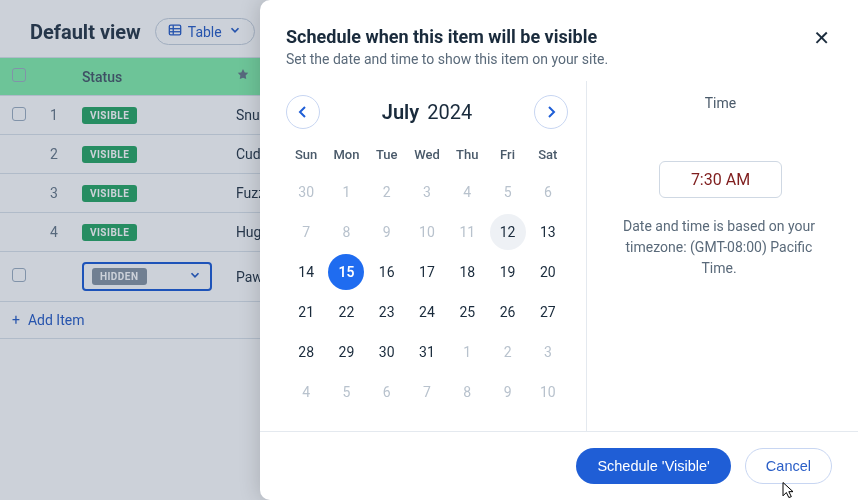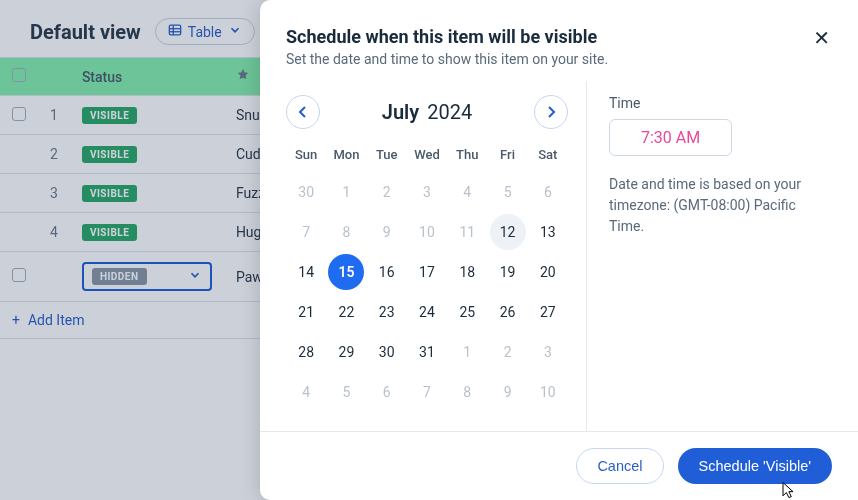--- a/index.html
+++ b/index.html
@@ -51,21 +51,21 @@
     background: #fff; border-top-left-radius: 10px; border-bottom-left-radius: 10px;
     box-shadow: -2px 0 20px rgba(0,0,0,0.15);
     display: flex; flex-direction: column;
   }
   .modal-head { padding: 26px 26px 14px 26px; display: flex; justify-content: space-between; align-items: flex-start; }
   .modal-title { font-size: 18px; font-weight: 700; color: #1a2b3c; margin-bottom: 4px; }
   .modal-sub { font-size: 14px; color: #5a6a7a; }
   .close { font-size: 20px; color: #1a2b3c; cursor: pointer; line-height: 1; padding: 2px; }
   .modal-body { flex: 1; display: flex; padding: 0 26px 0 26px; }
   .cal-col { flex: 0 0 300px; padding: 14px 18px 0 0; }
-  .time-col { flex: 1; border-left: 1px solid #e4e9ef; padding: 14px 0 0 22px; }
+  .time-col { flex: 1; border-left: 1px solid #e4e9ef; padding: 14px 0 0 22px; text-align: center; }
   .cal-head { display: flex; align-items: center; justify-content: space-between; margin-bottom: 18px; }
   .navbtn {
     width: 34px; height: 34px; border-radius: 50%; border: 1px solid #c8d6f2;
     display: flex; align-items: center; justify-content: center; color: #1f5ed6; cursor: pointer;
     background: #fff;
   }
   .navbtn svg { width: 16px; height: 16px; }
   .monthyear { font-size: 20px; font-weight: 600; color: #1a2b3c; }
   .monthyear .yr { font-weight: 400; margin-left: 8px; }
   .cal-grid { display: grid; grid-template-columns: repeat(7, 1fr); gap: 4px 0; text-align: center; }
@@ -73,21 +73,21 @@
   .day {
     width: 36px; height: 36px; margin: 0 auto; display: flex; align-items: center; justify-content: center;
     font-size: 14px; color: #1a2b3c; border-radius: 50%; cursor: pointer;
   }
   .day.out { color: #b8c2cd; }
   .day.hov { background: #eef1f5; }
   .day.sel { background: #1f6cf0; color: #fff; font-weight: 600; }
   .time-label { font-size: 14px; color: #4a5a6a; margin-bottom: 8px; }
   .time-input {
     border: 1px solid #cfd8e3; border-radius: 6px; padding: 8px 31px; font-size: 16px;
-    color: #ec4899; display: inline-block; min-width: 92px;
+    color: #7f1d1d; display: inline-block; min-width: 92px; margin-top: 42px;
   }
   .tz-note { font-size: 14px; color: #5a6a7a; margin-top: 18px; line-height: 1.5; max-width: 220px; }
   .modal-foot {
     border-top: 1px solid #e4e9ef; padding: 16px 26px; display: flex; justify-content: flex-end; gap: 14px;
     position: relative;
   }
   .btn {
     border-radius: 20px; padding: 9px 20px; font-size: 14.5px; cursor: pointer; border: 1px solid transparent;
   }
   .btn-secondary { background: #fff; color: #2b5fc7; border-color: #c8d6f2; }
@@ -272,21 +272,21 @@
     </div>
 
     <div class="time-col">
       <div class="time-label">Time</div>
       <div class="time-input">7:30 AM</div>
       <div class="tz-note">Date and time is based on your timezone: (GMT-08:00) Pacific Time.</div>
     </div>
   </div>
 
   <div class="modal-foot">
+    <button class="btn btn-primary">Schedule 'Visible'</button>
     <button class="btn btn-secondary">Cancel</button>
-    <button class="btn btn-primary">Schedule 'Visible'</button>
     <div class="cursor">
       <svg viewBox="0 0 24 24" fill="#fff" stroke="#000" stroke-width="1.2">
           <path d="M6 3l0 16 4-4 3 6 3-1-3-6 5 0z"></path>
         </svg>
     </div>
   </div>
 </div>
 
 </body></html>

